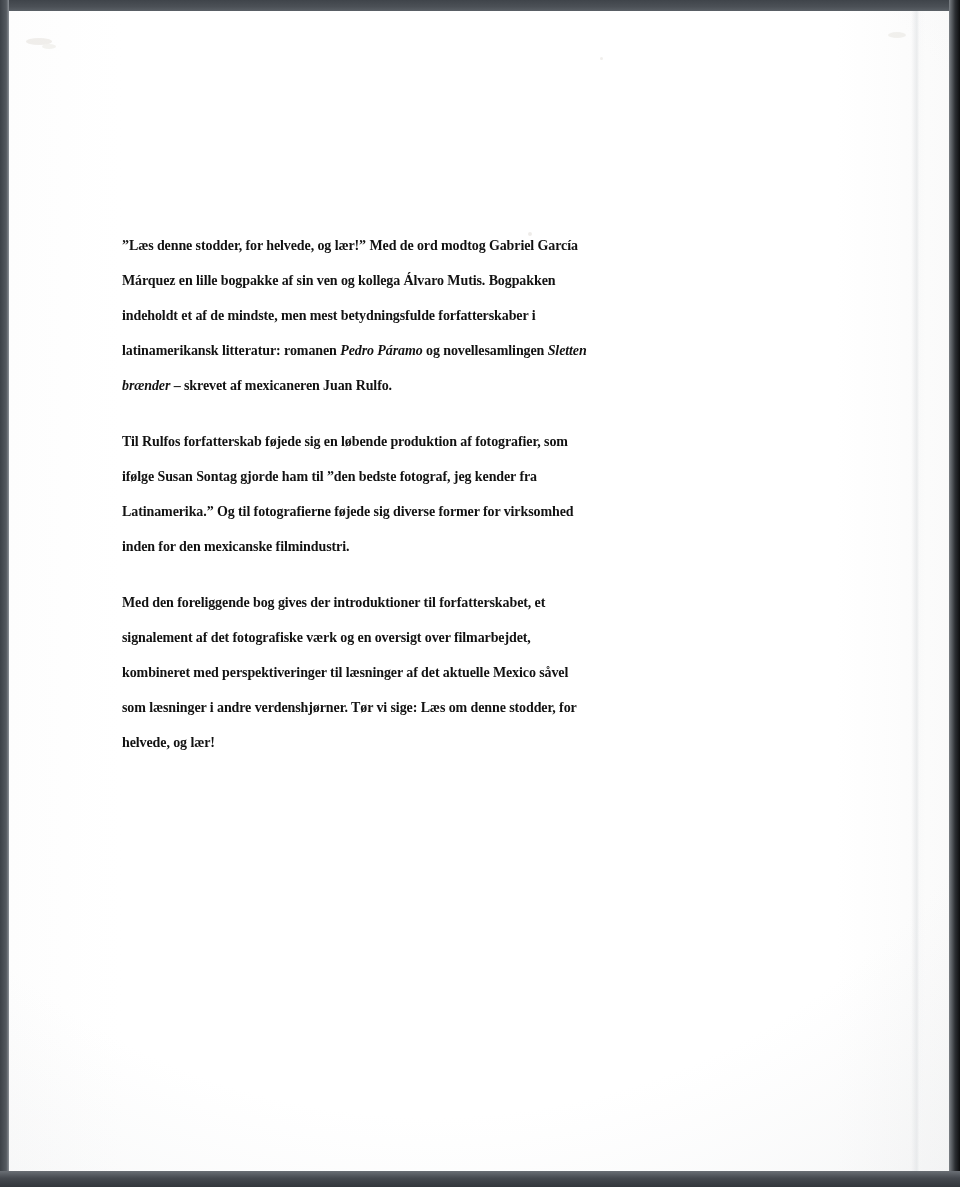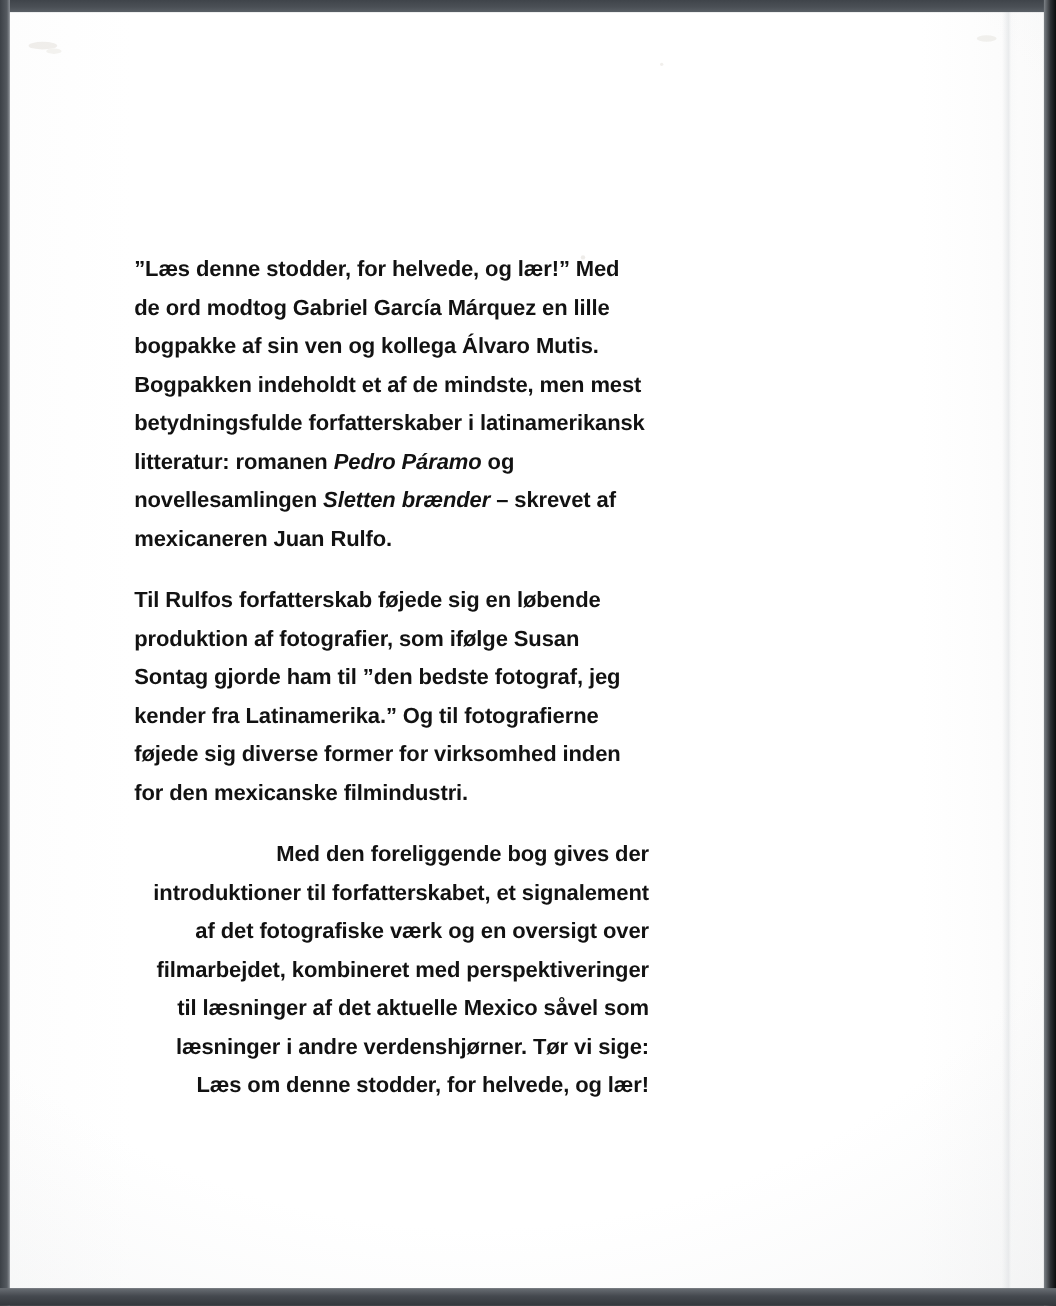--- a/index.html
+++ b/index.html
@@ -83,29 +83,29 @@
   
   #blurb {
     position: absolute;
     top: 218px;
     left: 114px;
     width: 468px;
   }
   .para {
     margin: 0 0 21px 0;
     color: #121212;
-    font-family: Liberation Sans, sans-serif;
-    font-size: 20px;
+    font-family: Liberation Serif, serif;
+    font-size: 14px;
     line-height: 35px;
     font-weight: 600;
     letter-spacing: -0.1px;
     text-align: left;
     -webkit-font-smoothing: antialiased;
   }
-  .para:last-child { margin-bottom: 0; text-align: right; }
+  .para:last-child { margin-bottom: 0; }
   .para i, .para em {
     font-style: italic;
   }
 </style>
 </head>
 <body>
 
 <div id="page">
 
   <div id="paper">

